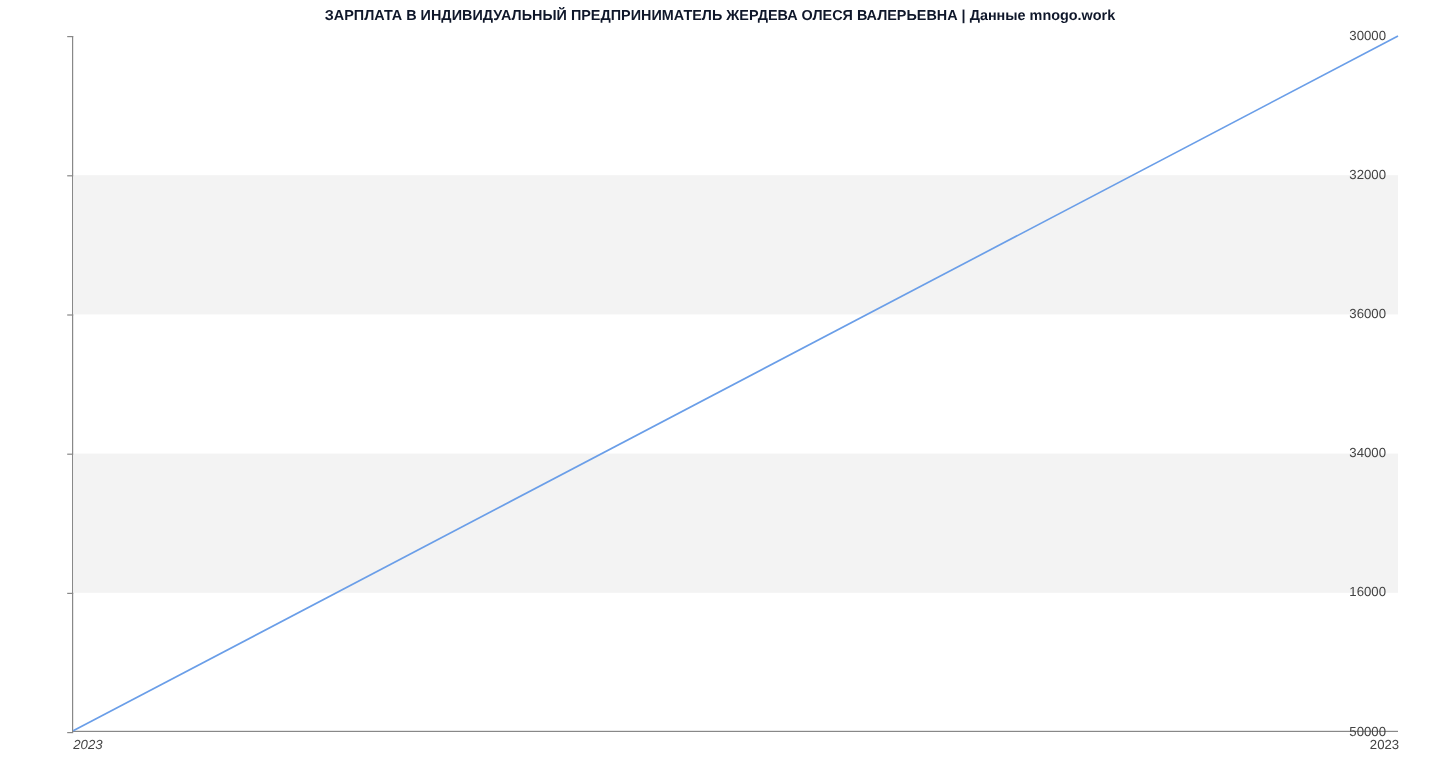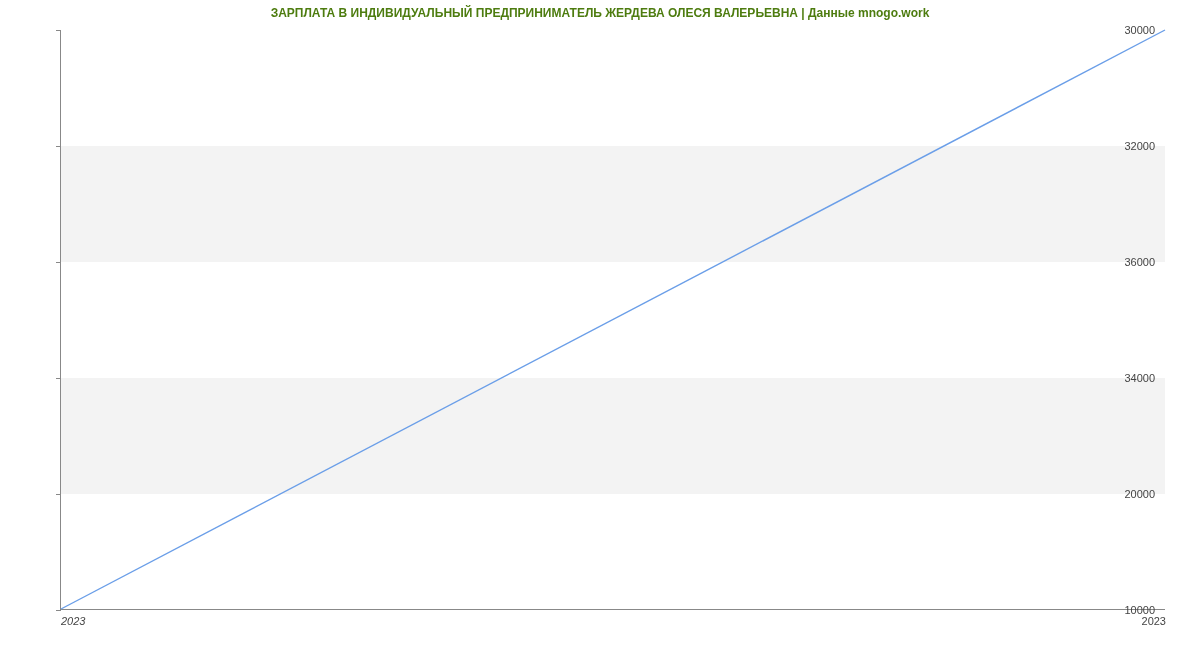--- a/index.html
+++ b/index.html
@@ -13,21 +13,21 @@
   .chart-wrap {
     position: relative;
     width: 1200px; height: 650px;
   }
   .title {
     position: absolute;
     top: 6px; left: 0; width: 100%;
     text-align: center;
     font-size: 12px;
     font-weight: 700;
-    color: #4d7c0f;
+    color: #0f172a;
   }
   .plot-area {
     position: absolute;
     left: 60px; top: 30px;
     width: 1105px; height: 580px;
     border: 1px solid #888;
     border-top: none;
     border-right: none;
     background: #fff;
     overflow: visible;
@@ -72,23 +72,23 @@
 
   <div class="plot-area">
 
     <div id="bands">
         <div class="band" style="top: 348px; height: 116px;"></div>
         <div class="band" style="top: 116px; height: 116px;"></div>
       </div>
 
     <div id="y-axis">
         <div class="y-mark" style="top: 580px;"></div>
-        <div class="y-label" style="top: 580px;">10000</div>
+        <div class="y-label" style="top: 580px;">50000</div>
         <div class="y-mark" style="top: 464px;"></div>
-        <div class="y-label" style="top: 464px;">20000</div>
+        <div class="y-label" style="top: 464px;">16000</div>
         <div class="y-mark" style="top: 348px;"></div>
         <div class="y-label" style="top: 348px;">34000</div>
         <div class="y-mark" style="top: 232px;"></div>
         <div class="y-label" style="top: 232px;">36000</div>
         <div class="y-mark" style="top: 116px;"></div>
         <div class="y-label" style="top: 116px;">32000</div>
         <div class="y-mark" style="top: 0px;"></div>
         <div class="y-label" style="top: 0px;">30000</div>
       </div>
 

